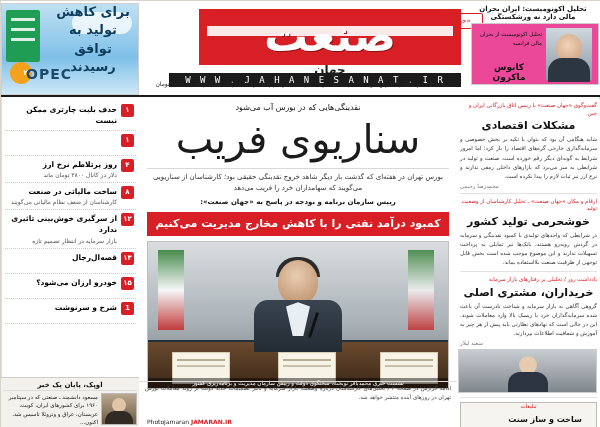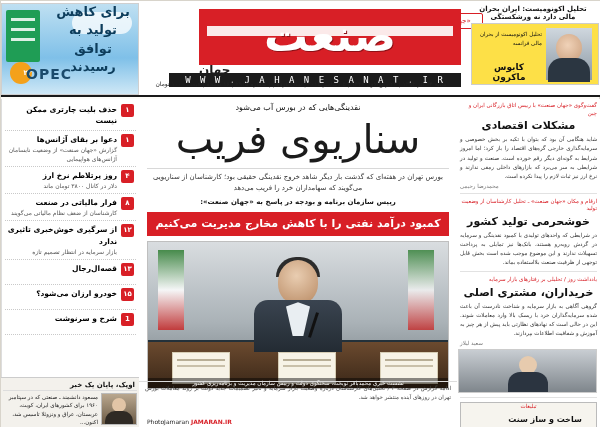--- a/index.html
+++ b/index.html
@@ -38,42 +38,42 @@
   .logo-white-band{
     position:absolute;top:17px;left:8px;width:246px;height:10px;background:#ffffff;opacity:.9;
   }
   .logo-word{
     position:absolute;top:0px;left:0;width:262px;height:58px;
     color:#ffffff;font-size:44px;font-weight:bold;text-align:center;
     line-height:58px;letter-spacing:-1px;
     text-shadow:1px 1px 0 #8d1117;
   }
   .logo-sub{
-    position:absolute;top:56px;left:0;width:262px;text-align:left;
+    position:absolute;top:56px;left:0;width:262px;text-align:center;
     font-size:12px;font-weight:bold;color:#1b1b1b;
   }
   .logo-url{
     position:absolute;top:72px;left:168px;width:292px;height:14px;
     background:#1b1b1b;color:#ffffff;
     font-size:9px;letter-spacing:2px;text-align:center;line-height:14px;
     font-family:"DejaVu Sans Mono", monospace;
     direction:ltr;
   }
   .mast-topline{
     position:absolute;top:4px;left:470px;width:124px;
     text-align:center;font-size:7px;color:#111;font-weight:bold;
   }
   .mast-slogan{
     position:absolute;top:12px;left:292px;width:188px;height:14px;
     border:1px solid #d81f26;color:#d81f26;font-size:7px;
     text-align:center;line-height:14px;border-radius:2px;background:#fff;
   }
   .mast-right-block{
     position:absolute;top:22px;left:470px;width:126px;height:60px;
-    border:1px solid #ccc;background:#fde047;overflow:hidden;
+    border:1px solid #ccc;background:#ec4899;overflow:hidden;
   }
   .mast-right-block .portrait{
     position:absolute;right:6px;top:4px;width:46px;height:52px;
     background:linear-gradient(180deg,#cfd7de 0%,#8c99a4 100%);
   }
   .mast-right-block .portrait .head{
     position:absolute;left:10px;top:6px;width:26px;height:28px;border-radius:50%;
     background:radial-gradient(circle at 45% 40%,#f0d2b8,#c89c79);
   }
   .mast-right-block .portrait .body{
@@ -111,21 +111,21 @@
   }
   .side-txt b{display:block;font-size:7.5px;color:#000;}
   .side-txt span{display:block;font-size:6px;color:#555;}
 
   
   .left-bottom{
     position:absolute;top:376px;left:0;width:138px;height:50px;
     background:#f3f1ec;border-top:1px solid #ccc;box-sizing:border-box;padding:2px;
   }
   .lb-title{
-    font-size:7px;font-weight:bold;color:#111;text-align:right;padding:1px 2px;border-bottom:1px solid #ddd;
+    font-size:7px;font-weight:bold;color:#111;text-align:center;padding:1px 2px;border-bottom:1px solid #ddd;
   }
   .lb-body{display:flex;gap:3px;margin-top:2px;}
   .lb-photo{
     flex:0 0 34px;height:30px;background:linear-gradient(180deg,#b9a78e,#6c5b46);
     position:relative;overflow:hidden;border:1px solid #bbb;
   }
   .lb-photo .h{position:absolute;left:10px;top:4px;width:14px;height:14px;border-radius:50%;background:#e2c5a6;}
   .lb-photo .b{position:absolute;left:3px;top:17px;width:28px;height:14px;background:#2f2a24;border-radius:10px 10px 0 0;}
   .lb-txt{flex:1;font-size:5.5px;line-height:1.5;color:#222;text-align:right;}
 
@@ -271,46 +271,42 @@
     <div class="side-item">
       <div class="side-num">۱</div>
       <div class="side-txt">
         <b>حذف بلیت چارتری ممکن نیست</b>
         <span></span>
       </div>
     </div>
 
     <div class="side-item">
       <div class="side-num">۱</div>
-      <div class="side-txt">
-        <b>دعوا بر بقای آژانس‌ها</b>
-        <span>گزارش «جهان صنعت» از وضعیت نابسامان آژانس‌های هواپیمایی</span>
-      </div>
     </div>
 
     <div class="side-item">
       <div class="side-num">۴</div>
       <div class="side-txt">
         <b>روز پرتلاطم نرخ ارز</b>
         <span>دلار در کانال ۳۸۰۰ تومان ماند</span>
       </div>
     </div>
 
     <div class="side-item">
       <div class="side-num">۸</div>
       <div class="side-txt">
-        <b>فرار مالیاتی در صنعت</b>
+        <b>ساخت مالیاتی در صنعت</b>
         <span>کارشناسان از ضعف نظام مالیاتی می‌گویند</span>
       </div>
     </div>
 
     <div class="side-item">
       <div class="side-num">۱۲</div>
       <div class="side-txt">
-        <b>از سرگیری خوش‌خبری تاثیری ندارد</b>
+        <b>از سرگیری خوش‌بینی تاثیری ندارد</b>
         <span>بازار سرمایه در انتظار تصمیم تازه</span>
       </div>
     </div>
 
     <div class="side-item">
       <div class="side-num">۱۳</div>
       <div class="side-txt">
         <b>قصه‌ال‌رجال</b>
         <span></span>
       </div>

